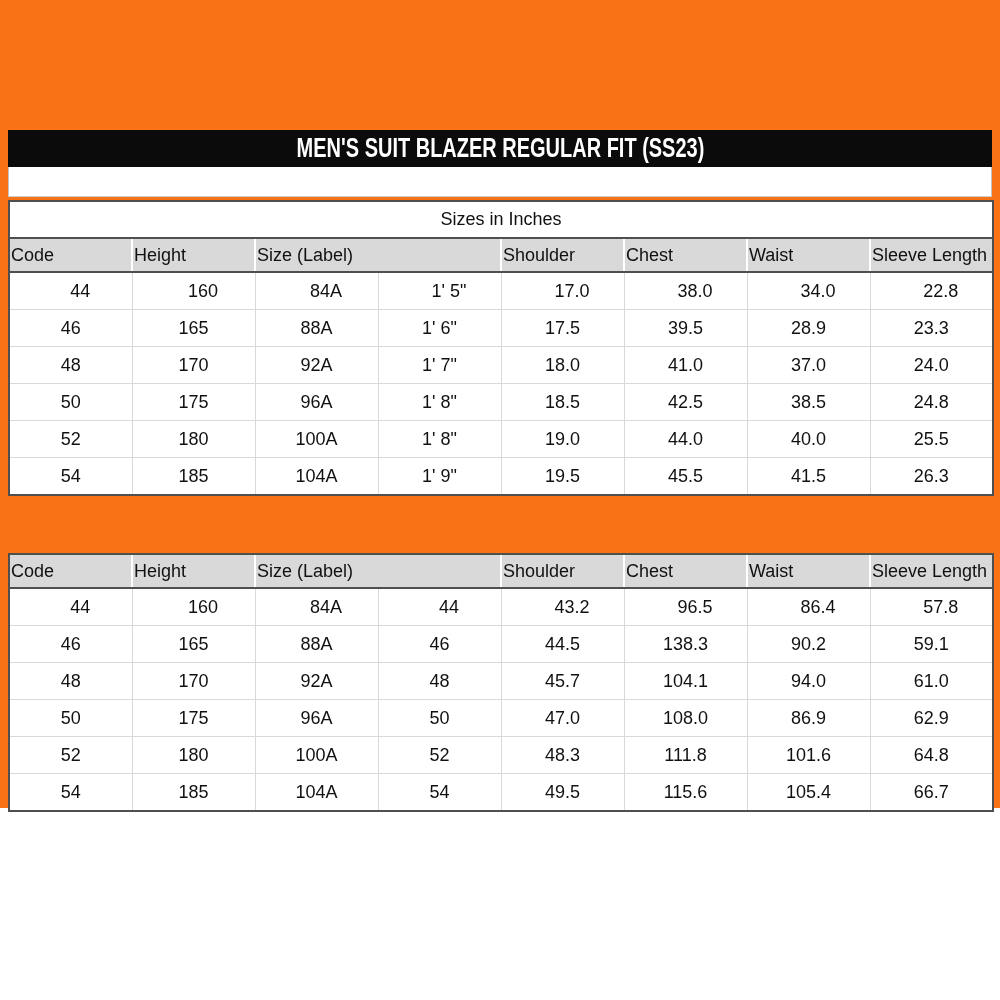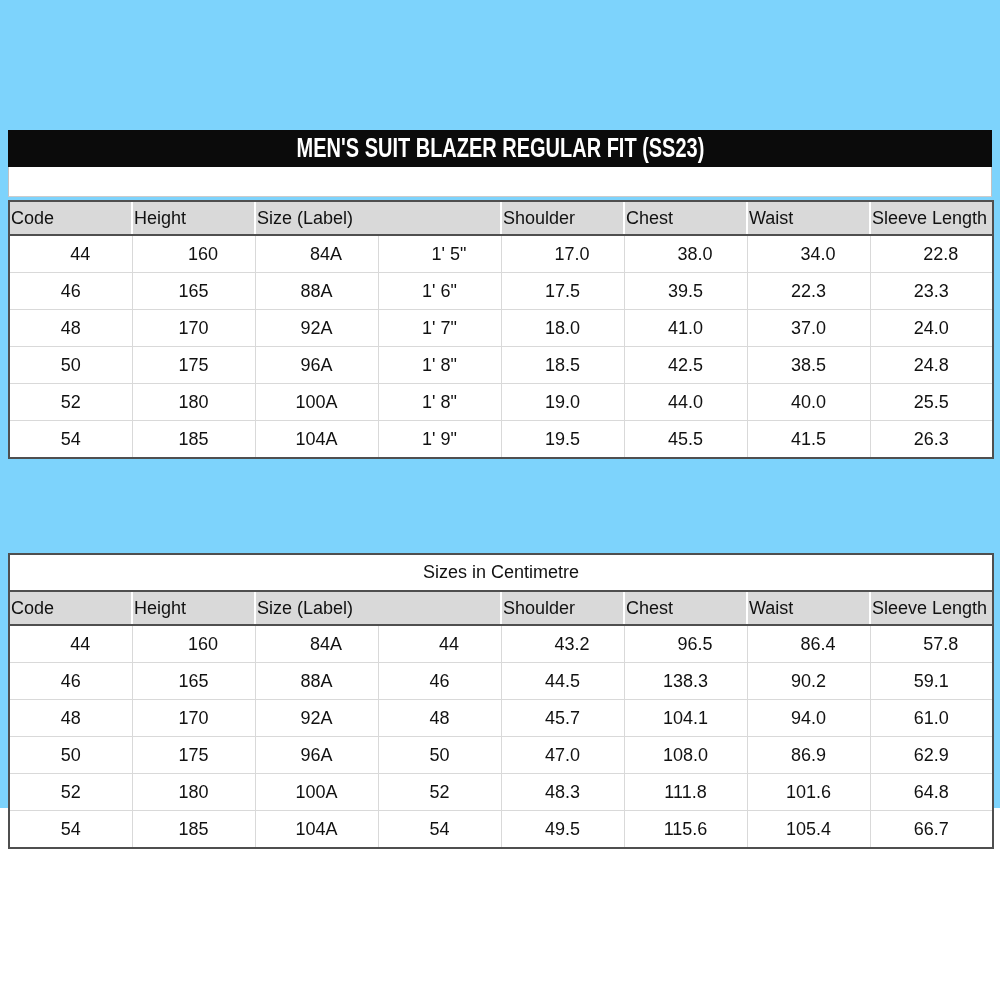--- a/index.html
+++ b/index.html
@@ -8,21 +8,21 @@
     width: 1000px;
     height: 1000px;
     background: #ffffff;
     overflow: hidden;
     font-family: "Liberation Sans", sans-serif;
   }
   .page {
     position: relative;
     width: 1000px;
     height: 808px;
-    background: #7dd3fc;
+    background: #f97316;
   }
   .title-bar {
     position: absolute;
     left: 8px;
     top: 130px;
     width: 984px;
     height: 37px;
     background: #0b0b0b;
     display: flex;
     align-items: center;
@@ -98,20 +98,109 @@
 
 <div class="page">
 
   <div class="title-bar">
     <span class="title-text">MEN'S SUIT BLAZER REGULAR FIT (SS23)</span>
   </div>
 
   <div class="spacer-row"></div>
 
   <table class="size-table" id="table-inches">
+    <colgroup>
+      <col>
+        <col>
+        <col>
+        <col>
+        <col>
+        <col>
+        <col>
+        <col>
+    </colgroup>
+    <thead>
+      <tr class="caption-row">
+        <td colspan="8">Sizes in Inches</td>
+      </tr>
+      <tr class="header-row">
+        <th>Code</th>
+        <th>Height</th>
+        <th colspan="2">Size (Label)</th>
+        <th>Shoulder</th>
+        <th>Chest</th>
+        <th>Waist</th>
+        <th>Sleeve Length</th>
+      </tr>
+    </thead>
+    <tbody class="data-body">
+        <tr>
+          <td>44</td>
+          <td>160</td>
+          <td>84A</td>
+          <td>1' 5"</td>
+          <td>17.0</td>
+          <td>38.0</td>
+          <td>34.0</td>
+          <td>22.8</td>
+        </tr>
+        <tr>
+          <td>46</td>
+          <td>165</td>
+          <td>88A</td>
+          <td>1' 6"</td>
+          <td>17.5</td>
+          <td>39.5</td>
+          <td>28.9</td>
+          <td>23.3</td>
+        </tr>
+        <tr>
+          <td>48</td>
+          <td>170</td>
+          <td>92A</td>
+          <td>1' 7"</td>
+          <td>18.0</td>
+          <td>41.0</td>
+          <td>37.0</td>
+          <td>24.0</td>
+        </tr>
+        <tr>
+          <td>50</td>
+          <td>175</td>
+          <td>96A</td>
+          <td>1' 8"</td>
+          <td>18.5</td>
+          <td>42.5</td>
+          <td>38.5</td>
+          <td>24.8</td>
+        </tr>
+        <tr>
+          <td>52</td>
+          <td>180</td>
+          <td>100A</td>
+          <td>1' 8"</td>
+          <td>19.0</td>
+          <td>44.0</td>
+          <td>40.0</td>
+          <td>25.5</td>
+        </tr>
+        <tr>
+          <td>54</td>
+          <td>185</td>
+          <td>104A</td>
+          <td>1' 9"</td>
+          <td>19.5</td>
+          <td>45.5</td>
+          <td>41.5</td>
+          <td>26.3</td>
+        </tr>
+      </tbody>
+  </table>
+
+  <table class="size-table" id="table-cm">
     <colgroup>
       <col>
         <col>
         <col>
         <col>
         <col>
         <col>
         <col>
         <col>
     </colgroup>
@@ -124,109 +213,20 @@
         <th>Chest</th>
         <th>Waist</th>
         <th>Sleeve Length</th>
       </tr>
     </thead>
     <tbody class="data-body">
         <tr>
           <td>44</td>
           <td>160</td>
           <td>84A</td>
-          <td>1' 5"</td>
-          <td>17.0</td>
-          <td>38.0</td>
-          <td>34.0</td>
-          <td>22.8</td>
-        </tr>
-        <tr>
-          <td>46</td>
-          <td>165</td>
-          <td>88A</td>
-          <td>1' 6"</td>
-          <td>17.5</td>
-          <td>39.5</td>
-          <td>22.3</td>
-          <td>23.3</td>
-        </tr>
-        <tr>
-          <td>48</td>
-          <td>170</td>
-          <td>92A</td>
-          <td>1' 7"</td>
-          <td>18.0</td>
-          <td>41.0</td>
-          <td>37.0</td>
-          <td>24.0</td>
-        </tr>
-        <tr>
-          <td>50</td>
-          <td>175</td>
-          <td>96A</td>
-          <td>1' 8"</td>
-          <td>18.5</td>
-          <td>42.5</td>
-          <td>38.5</td>
-          <td>24.8</td>
-        </tr>
-        <tr>
-          <td>52</td>
-          <td>180</td>
-          <td>100A</td>
-          <td>1' 8"</td>
-          <td>19.0</td>
-          <td>44.0</td>
-          <td>40.0</td>
-          <td>25.5</td>
-        </tr>
-        <tr>
-          <td>54</td>
-          <td>185</td>
-          <td>104A</td>
-          <td>1' 9"</td>
-          <td>19.5</td>
-          <td>45.5</td>
-          <td>41.5</td>
-          <td>26.3</td>
-        </tr>
-      </tbody>
-  </table>
-
-  <table class="size-table" id="table-cm">
-    <colgroup>
-      <col>
-        <col>
-        <col>
-        <col>
-        <col>
-        <col>
-        <col>
-        <col>
-    </colgroup>
-    <thead>
-      <tr class="caption-row">
-        <td colspan="8">Sizes in Centimetre</td>
-      </tr>
-      <tr class="header-row">
-        <th>Code</th>
-        <th>Height</th>
-        <th colspan="2">Size (Label)</th>
-        <th>Shoulder</th>
-        <th>Chest</th>
-        <th>Waist</th>
-        <th>Sleeve Length</th>
-      </tr>
-    </thead>
-    <tbody class="data-body">
-        <tr>
-          <td>44</td>
-          <td>160</td>
-          <td>84A</td>
           <td>44</td>
           <td>43.2</td>
           <td>96.5</td>
           <td>86.4</td>
           <td>57.8</td>
         </tr>
         <tr>
           <td>46</td>
           <td>165</td>
           <td>88A</td>

